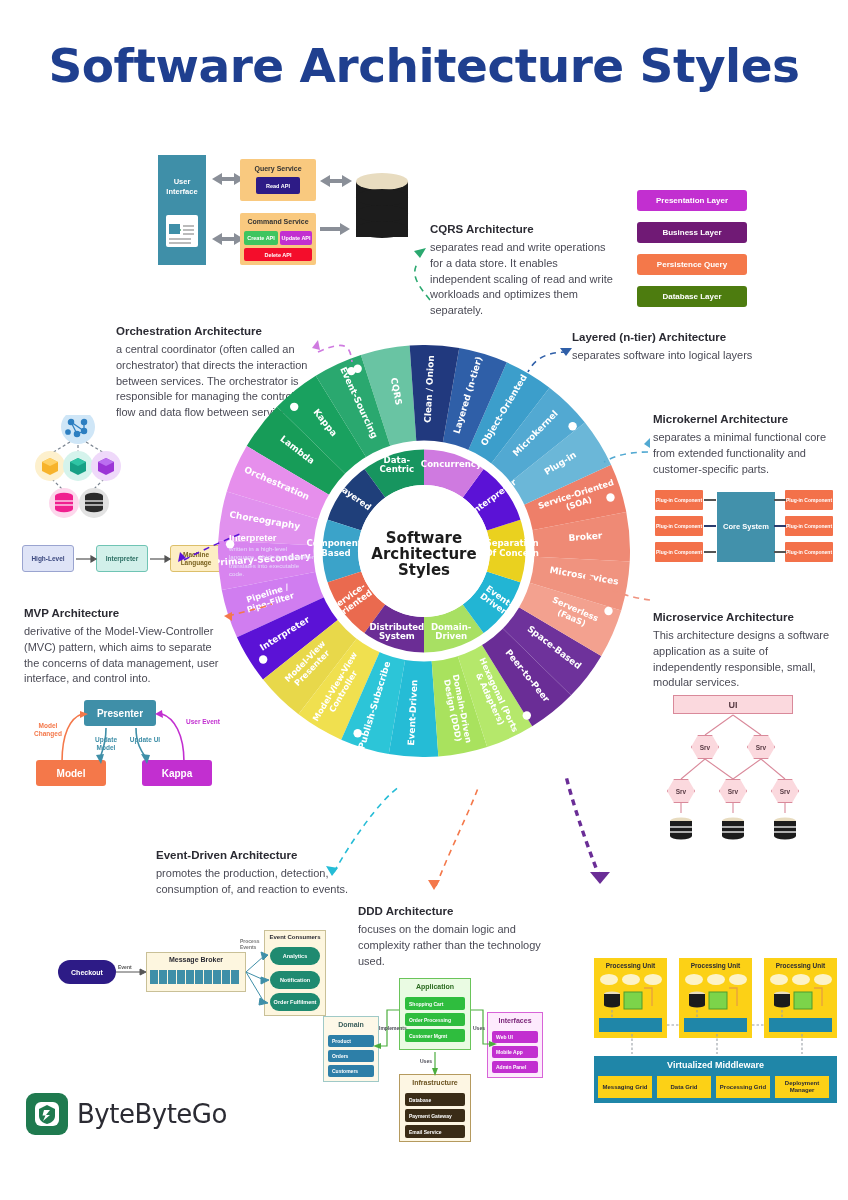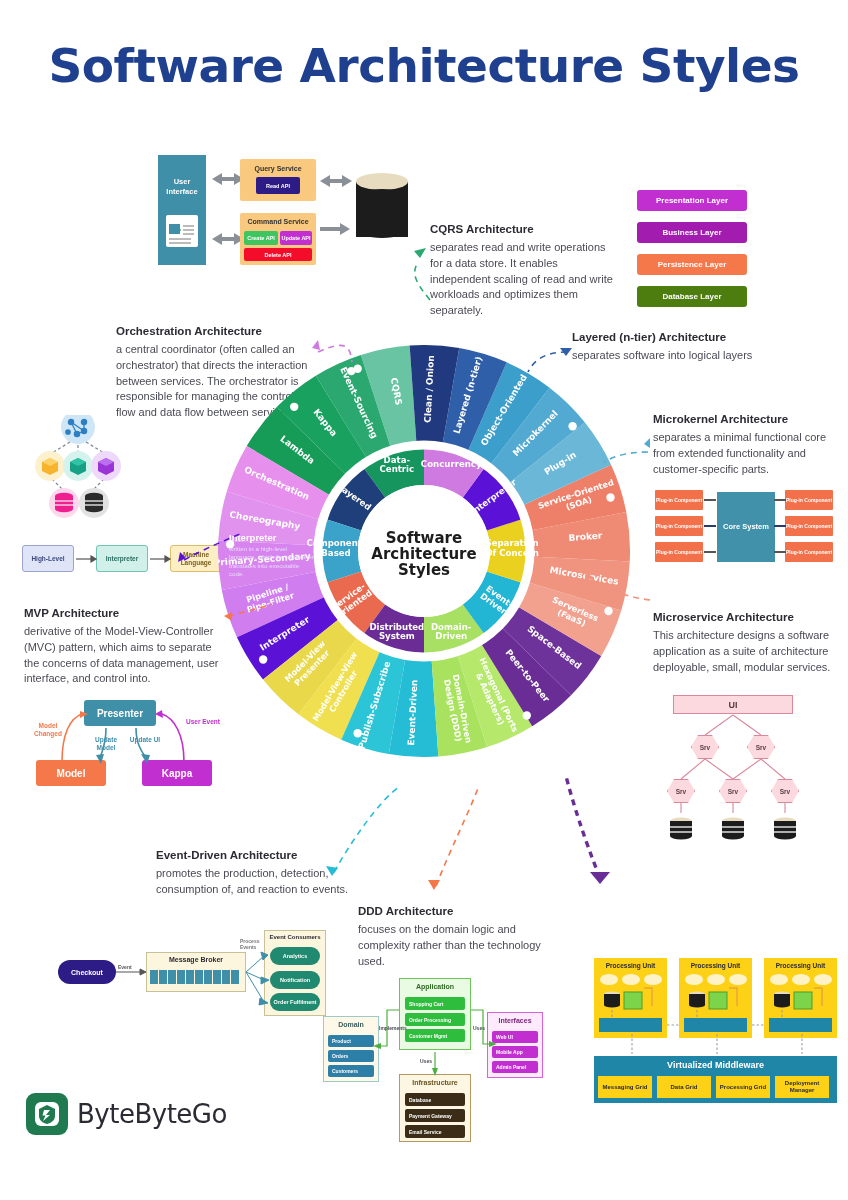--- a/index.html
+++ b/index.html
@@ -185,22 +185,22 @@
     </div>
   </div>
 
   <div class="callout" style="left:430px;top:222px;width:190px">
     <div class="ct">CQRS Architecture</div>
     <div class="cb">separates read and write operations for a data store. It enables independent scaling of read and write workloads and optimizes them separately.</div>
   </div>
 
   <div class="mini" id="layered-diagram">
     <div class="layer" style="top:0;background:#c22fd0">Presentation Layer</div>
-    <div class="layer" style="top:32px;background:#a21caf">Business Layer</div>
-    <div class="layer" style="top:64px;background:#f4784a">Persistence Layer</div>
+    <div class="layer" style="top:32px;background:#701a75">Business Layer</div>
+    <div class="layer" style="top:64px;background:#f4784a">Persistence Query</div>
     <div class="layer" style="top:96px;background:#4d7c0f">Database Layer</div>
   </div>
 
   <div class="callout" style="left:116px;top:324px;width:200px">
     <div class="ct">Orchestration Architecture</div>
     <div class="cb">a central coordinator (often called an orchestrator) that directs the interaction between services. The orchestrator is responsible for managing the control flow and data flow between services.</div>
   </div>
 
   <svg id="orch-diagram" class="mini" viewBox="0 0 150 125">
     <circle cx="48" cy="12" r="17" fill="#cfe6f7"></circle>
@@ -292,21 +292,21 @@
     <div class="mk-line" style="left:49px;top:17px"></div>
     <div class="mk-line" style="left:49px;top:43px;background:#2a3b6e"></div>
     <div class="mk-line" style="left:49px;top:69px"></div>
     <div class="mk-line" style="left:119px;top:17px"></div>
     <div class="mk-line" style="left:119px;top:43px;background:#2a3b6e"></div>
     <div class="mk-line" style="left:119px;top:69px"></div>
   </div>
 
   <div class="callout" style="left:653px;top:610px;width:180px">
     <div class="ct">Microservice Architecture</div>
-    <div class="cb">This architecture designs a software application as a suite of architecture deployable, small, modular services.</div>
+    <div class="cb">This architecture designs a software application as a suite of independently responsible, small, modular services.</div>
   </div>
 
   <div class="mini" id="microservice-diagram">
     <div class="ms-ui">UI</div>
     <svg style="position:absolute;left:0;top:18px;width:155px;height:115px">
       <g stroke="#d9899a" stroke-width="1.1" fill="none">
         <path d="M68 2 L40 22"></path>
           <path d="M68 2 L96 22"></path>
         <path d="M40 46 L16 66"></path>
           <path d="M40 46 L68 66"></path>

